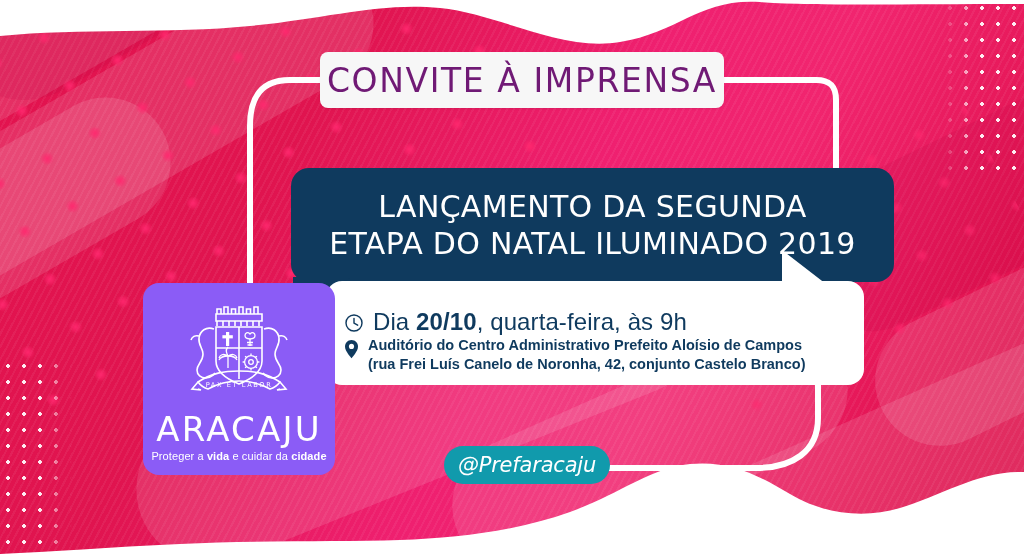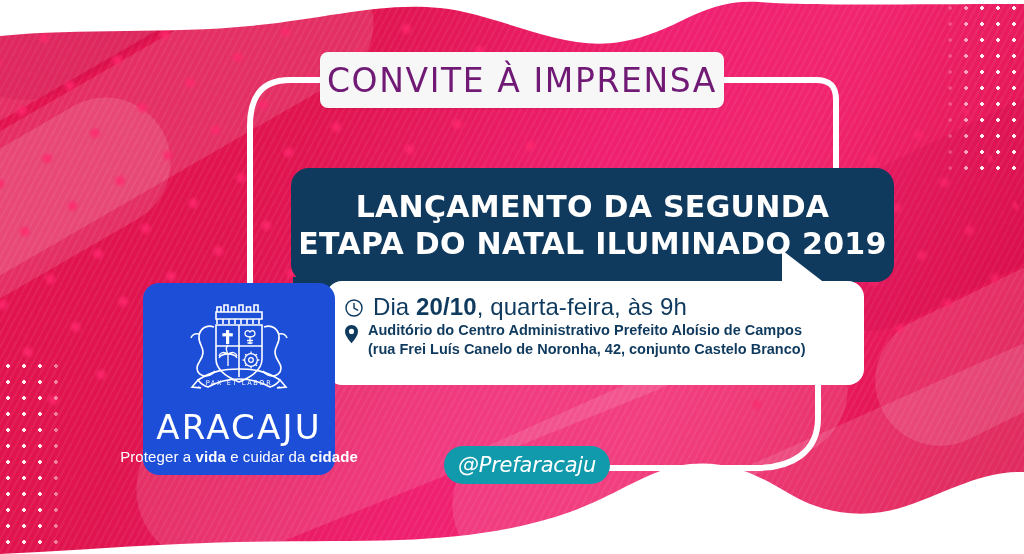--- a/index.html
+++ b/index.html
@@ -98,21 +98,21 @@
   .navy-bubble .tail{
     position:absolute;
     left:2px;bottom:-33px;
     width:0;height:0;
     border-left:0 solid transparent;
     border-right:58px solid transparent;
     border-top:38px solid #0f3a5e;
   }
   .navy-line{
     color:#ffffff;
-    font-weight:bold;
+    font-weight:normal;
     font-size:30px;
     letter-spacing:0.3px;
     white-space:nowrap;
     line-height:1.18;
     font-family:"DejaVu Sans","Liberation Sans",sans-serif;
   }
 
   
   .info-card{
     position:absolute;
@@ -128,21 +128,21 @@
     width:0;height:0;
     border-left:0 solid transparent;
     border-right:44px solid transparent;
     border-bottom:34px solid #ffffff;
   }
   .info-row{
     display:flex;align-items:flex-start;
     padding-left:18px;
     color:#0f3a5e;
   }
-  .info-row.date{align-items:center;margin-top:2px;}
+  .info-row.date{align-items:center;margin-top:17px;}
   .info-row.place{}
   .ico{
     flex:0 0 auto;
     margin-right:9px;
     display:flex;align-items:center;justify-content:center;
   }
   .ico.clock{margin-top:1px;}
   .ico.pin{margin-top:3px;}
   .date-text{
     font-size:24px;
@@ -157,38 +157,38 @@
     color:#0f3a5e;
     line-height:1.28;
     white-space:nowrap;
   }
 
   
   .logo-block{
     position:absolute;
     left:143px;top:283px;
     width:192px;height:192px;
-    background:#1d4ed8;
+    background:#8b5cf6;
     border-radius:16px;
     display:flex;flex-direction:column;
     align-items:center;justify-content:center;
   }
   .crest{margin-top:2px;}
   .logo-word{
     margin-top:3px;
     color:#ffffff;
     font-size:34px;
     font-weight:normal;
     letter-spacing:2.2px;
     font-family:"DejaVu Sans","Liberation Sans",sans-serif;
   }
   .logo-tag{
     margin-top:1px;
     color:#ffffff;
-    font-size:15px;
+    font-size:11px;
     letter-spacing:0.1px;
     white-space:nowrap;
   }
   .logo-tag b{font-weight:bold;}
 
   
   .social-pill{
     position:absolute;
     left:444px;top:446px;
     width:166px;height:38px;

